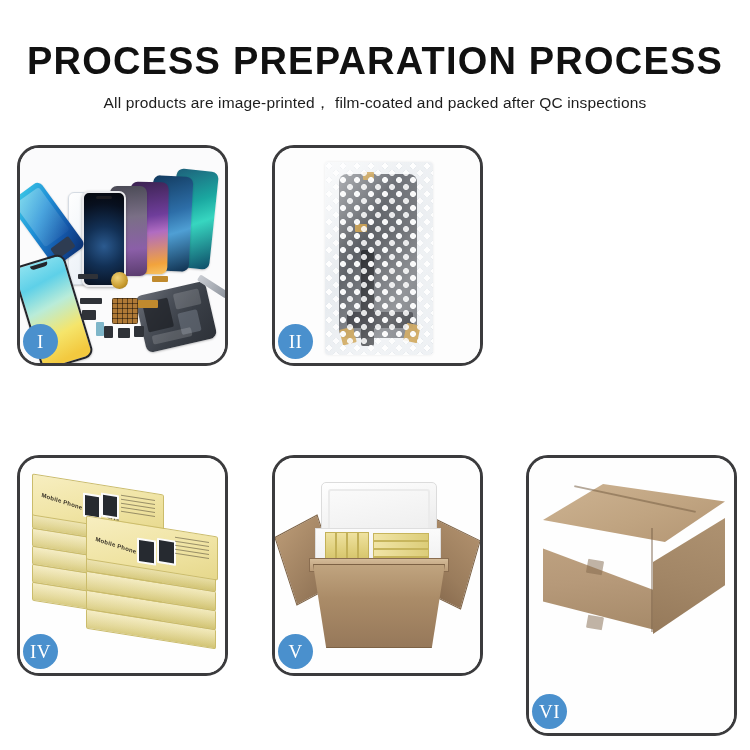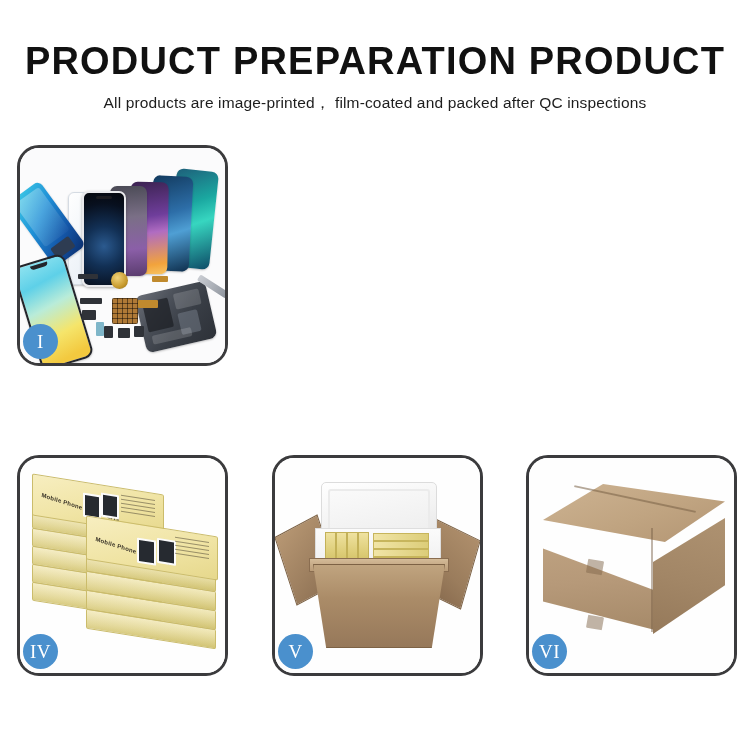--- a/index.html
+++ b/index.html
@@ -60,21 +60,21 @@
     border: 3px solid #3b3b3d;
     border-radius: 22px;
     background: #ffffff;
     overflow: hidden;
   }
   .panel-1 { left: 17px;  top: 145px; width: 211px; height: 221px; }
   .panel-2 { left: 272px; top: 145px; width: 211px; height: 221px; }
   .panel-3 { left: 526px; top: 145px; width: 211px; height: 221px; }
   .panel-4 { left: 17px;  top: 455px; width: 211px; height: 221px; }
   .panel-5 { left: 272px; top: 455px; width: 211px; height: 221px; }
-  .panel-6 { left: 526px; top: 455px; width: 211px; height: 221px; }
+  .panel-6 { left: 526px; top: 455px; width: 211px; height: 281px; }
 
   .panel-art {
     position: absolute;
     inset: 0;
     overflow: hidden;
   }
 
   
   .badge {
     position: absolute;
@@ -430,21 +430,21 @@
   .c-tape2 { left: 44px; top: 132px; width: 16px; height: 13px; transform: rotate(10deg); }
   .c-edge {
     position:absolute; left: 108px; top: 44px; width: 2px; height: 104px;
     background: rgba(118,94,68,0.45);
   }
 </style>
 </head>
 <body>
 
 <div class="header">
-  <h1 class="page-title">PRODUCT PREPARATION PRODUCT</h1>
+  <h1 class="page-title">PROCESS PREPARATION PROCESS</h1>
   <p class="page-subtitle">All products are image-printed， film-coated and packed after QC inspections</p>
 </div>
 
 <div class="grid">
 
   <div class="panel panel-1">
     <div class="panel-art">
       <div class="p1-bg"></div>
 
       <div class="phone ph-fanA"></div>
@@ -478,20 +478,37 @@
       <span class="part" style="left:84px; top:178px; width:9px; height:12px;"></span>
       <span class="part" style="left:98px; top:180px; width:12px; height:10px;"></span>
       <span class="part" style="left:114px; top:178px; width:10px; height:11px;"></span>
       <span class="part part-gold" style="left:118px; top:152px; width:20px; height:8px;"></span>
       <span class="part" style="left:76px; top:174px; width:8px; height:14px; background:#7fb6c9;"></span>
       <span class="tweezers"></span>
     </div>
     <div class="badge">I</div>
   </div>
 
+  <div class="panel panel-2">
+    <div class="panel-art">
+      <div class="p2-bg"></div>
+      <div class="bubble-bag">
+        <span class="bag-screen"></span>
+        <span class="bag-flex"></span>
+        <span class="bag-conn"></span>
+        <span class="bag-tape bag-t1"></span>
+        <span class="bag-tape bag-t2"></span>
+        <span class="bag-tape bag-t3"></span>
+        <span class="bag-tape bag-t4"></span>
+        <span class="bubble-tex"></span>
+        <span class="bag-gloss"></span>
+      </div>
+    </div>
+    <div class="badge">II</div>
+  </div>
 
 
   <div class="panel panel-4">
     <div class="panel-art">
       <div class="p4-bg"></div>
       <div class="stack">
         <span class="sbox s-l5">
             <i class="side"></i>
           </span>
         <span class="sbox s-l4">

